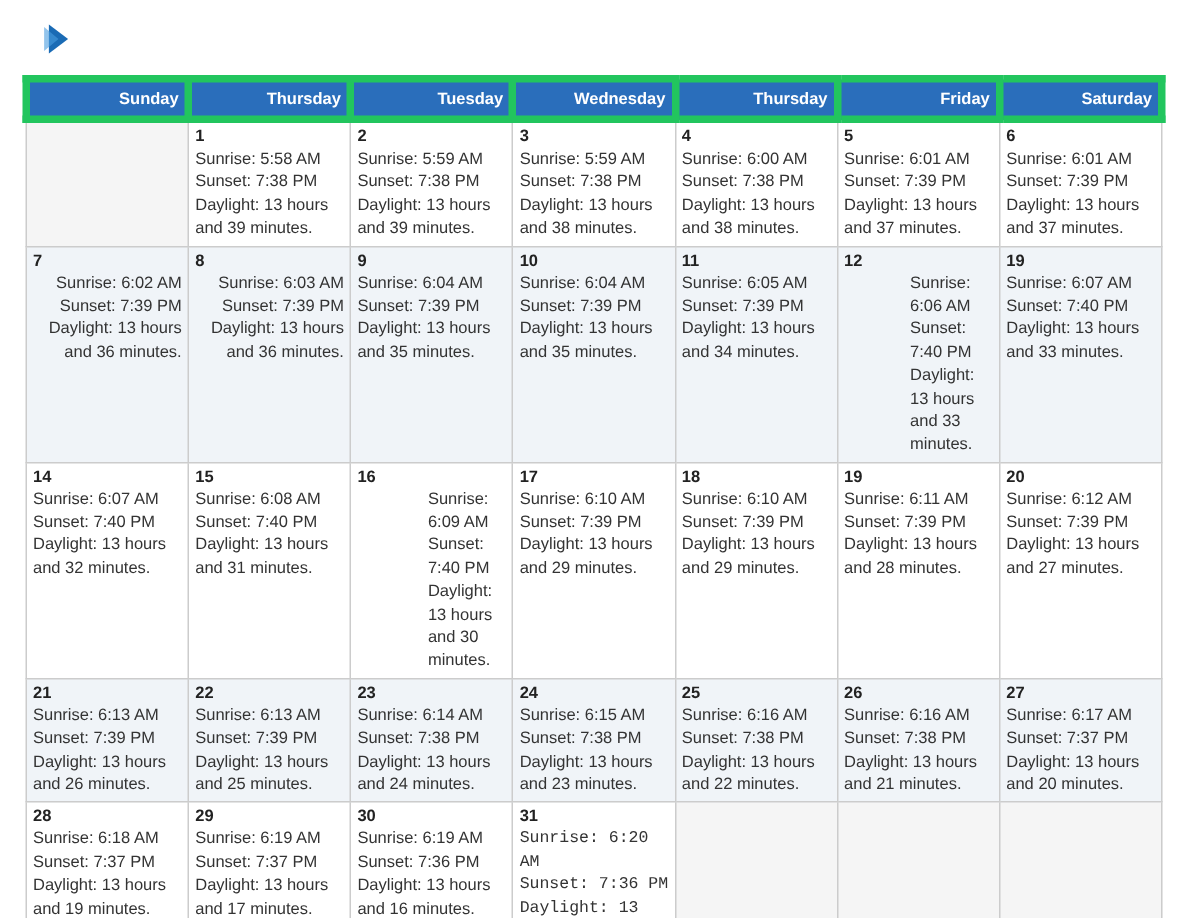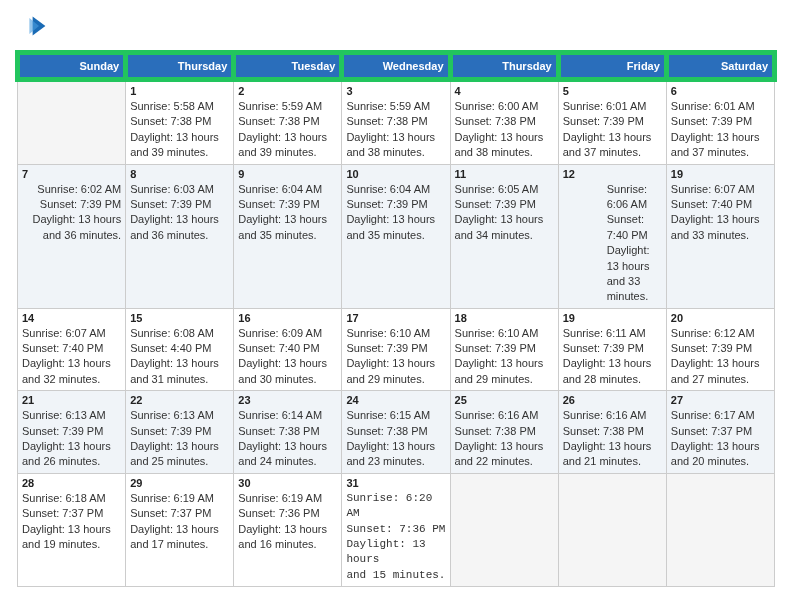--- a/index.html
+++ b/index.html
@@ -183,21 +183,21 @@
         <tr class="row-shade">
           <td>
             <span class="day-num">7</span>
             <div class="day-info" style="white-space: pre-line; text-align: right;">Sunrise: 6:02 AM
 Sunset: 7:39 PM
 Daylight: 13 hours
 and 36 minutes.</div>
           </td>
           <td>
             <span class="day-num">8</span>
-            <div class="day-info" style="white-space: pre-line;">Sunrise: 6:03 AM
+            <div class="day-info" style="white-space: pre-line; text-align: right;">Sunrise: 6:03 AM
 Sunset: 7:39 PM
 Daylight: 13 hours
 and 36 minutes.</div>
           </td>
           <td>
             <span class="day-num">9</span>
             <div class="day-info" style="white-space: pre-line;">Sunrise: 6:04 AM
 Sunset: 7:39 PM
 Daylight: 13 hours
 and 35 minutes.</div>
@@ -235,27 +235,27 @@
           <td>
             <span class="day-num">14</span>
             <div class="day-info" style="white-space: pre-line;">Sunrise: 6:07 AM
 Sunset: 7:40 PM
 Daylight: 13 hours
 and 32 minutes.</div>
           </td>
           <td>
             <span class="day-num">15</span>
             <div class="day-info" style="white-space: pre-line;">Sunrise: 6:08 AM
-Sunset: 4:40 PM
+Sunset: 7:40 PM
 Daylight: 13 hours
 and 31 minutes.</div>
           </td>
           <td>
             <span class="day-num">16</span>
-            <div class="day-info" style="white-space: pre-line;">Sunrise: 6:09 AM
+            <div class="day-info" style="white-space: pre-line; margin-left: 47px;">Sunrise: 6:09 AM
 Sunset: 7:40 PM
 Daylight: 13 hours
 and 30 minutes.</div>
           </td>
           <td>
             <span class="day-num">17</span>
             <div class="day-info" style="white-space: pre-line;">Sunrise: 6:10 AM
 Sunset: 7:39 PM
 Daylight: 13 hours
 and 29 minutes.</div>

